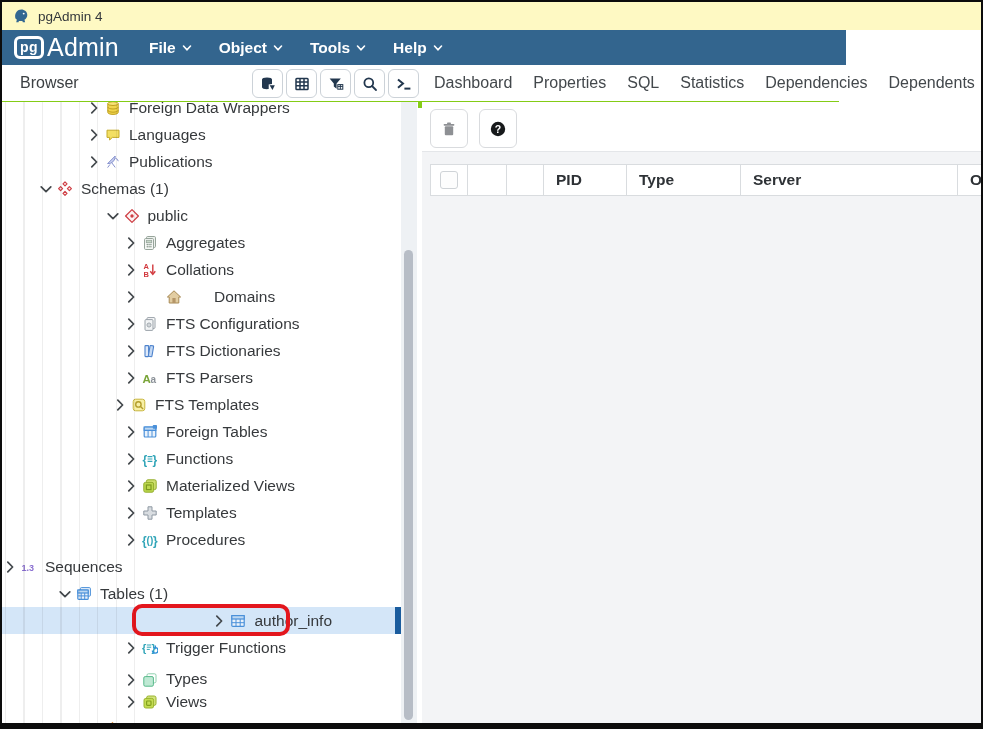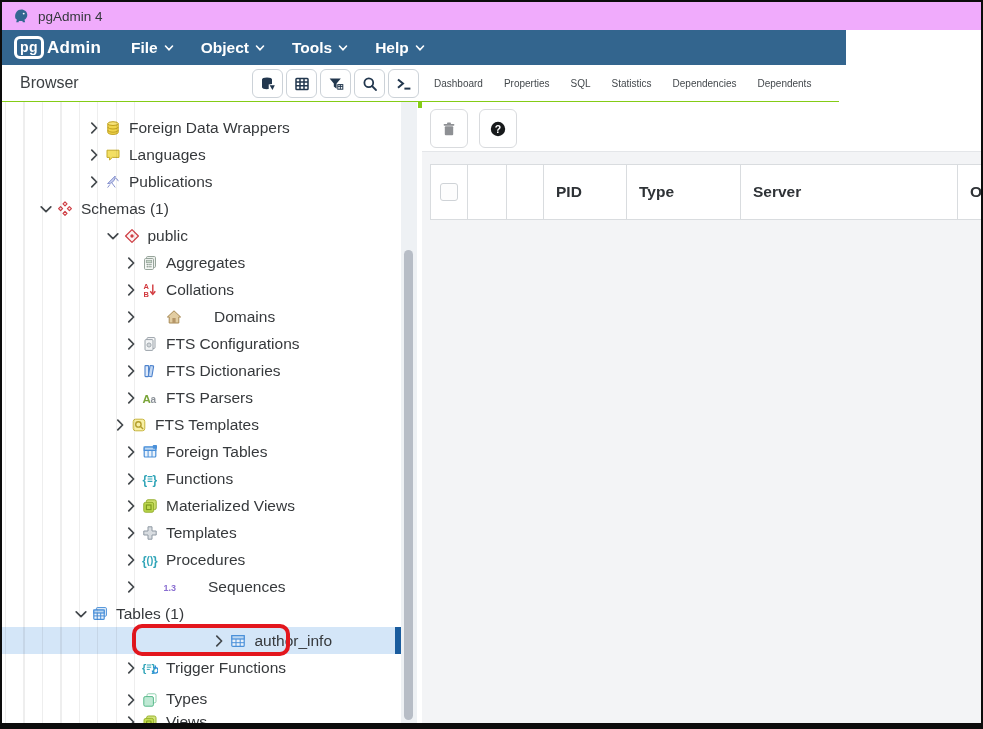--- a/index.html
+++ b/index.html
@@ -13,36 +13,36 @@
 
   
   #frame{
     position:absolute;inset:0;z-index:99;pointer-events:none;
     border:2px solid #0c0c0c;border-bottom:6px solid #0c0c0c;
     box-sizing:border-box;
   }
 
   
   #titlebar{
-    left:2px;top:2px;width:979px;height:28px;background:#f0abfc;
+    left:2px;top:2px;width:979px;height:28px;background:#fef9c3;
     display:flex;align-items:center;padding-left:10px;box-sizing:border-box;
   }
   #titlebar .title{font-size:13.5px;color:#33373b;margin-left:8px;}
 
   
   #menubar{
     left:2px;top:30px;width:844px;height:35px;background:var(--accent,#33658e);
     display:flex;align-items:center;padding-left:12px;box-sizing:border-box;
   }
   #logo{display:flex;align-items:center;}
   #logo .pgbox{
     border:3px solid #fff;border-radius:6px;color:#fff;font-weight:bold;
     font-size:14px;line-height:17px;padding:0 3px;letter-spacing:.5px;
   }
-  #logo .admin{color:#fff;font-weight:bold;font-size:17px;margin-left:3px;letter-spacing:.2px;}
+  #logo .admin{color:#fff;font-weight:normal;font-size:25px;margin-left:3px;letter-spacing:.2px;}
   #menu-items{display:flex;align-items:center;margin-left:30px;}
   .menu-item{
     display:flex;align-items:center;gap:6px;color:#fff;font-size:15.5px;
     font-weight:600;margin-right:27px;cursor:pointer;
   }
 
   
   #subheader{
     left:2px;top:65px;width:837px;height:36px;background:#fff;
     border-bottom:7px solid #84cc16;box-sizing:content-box;text-decoration:underline;
@@ -50,21 +50,21 @@
   #browser-title{position:absolute;left:18px;top:9px;font-size:16px;color:#3c4043;}
   #browser-toolbar{position:absolute;left:250px;top:4px;display:flex;gap:3px;}
   .tool-btn{
     width:31px;height:29px;background:#fff;border:1px solid #ccd2d8;border-radius:6px;
     display:flex;align-items:center;justify-content:center;cursor:pointer;box-sizing:border-box;
   }
   #tabs{
     position:absolute;left:420px;top:0;height:36px;display:flex;align-items:center;
     padding-left:12px;gap:21px;white-space:nowrap;overflow:hidden;width:559px;
   }
-  .tab{font-size:10px;color:#43484c;cursor:pointer;}
+  .tab{font-size:16px;color:#43484c;cursor:pointer;}
 
   
   #tree-panel{
     left:2px;top:102px;width:416px;height:621px;background:#fff;overflow:hidden;
   }
   #tree-guides{
     position:absolute;left:3px;top:0;width:132px;height:621px;z-index:2;
     background:repeating-linear-gradient(90deg,#e9e9e9 0 1px,transparent 1px 18.5px);
     mix-blend-mode:multiply;pointer-events:none;opacity:.75;
   }
@@ -98,21 +98,21 @@
     border-bottom:1px solid #e4e6e9;box-sizing:border-box;
   }
   .proc-btn{
     position:absolute;top:7px;width:38px;height:39px;background:#fff;
     border:1px solid #d9dbde;border-radius:6px;display:flex;align-items:center;
     justify-content:center;cursor:pointer;box-sizing:border-box;
   }
   #proc-body{position:absolute;left:0;top:50px;width:559px;height:571px;background:#f3f4f6;}
   #proc-table{position:absolute;left:8px;top:62px;display:flex;z-index:4;}
   .hcell{
-    height:56px;background:#fff;border:1px solid #d9dcdf;border-left:none;
+    height:32px;background:#fff;border:1px solid #d9dcdf;border-left:none;
     display:flex;align-items:center;padding-left:12px;box-sizing:border-box;
     font-weight:bold;font-size:15.5px;color:#2e3236;flex:0 0 auto;cursor:pointer;
   }
   .hcell:first-child{border-left:1px solid #d9dcdf;padding-left:9px;}
   .checkbox{
     width:18px;height:18px;border:1.5px solid #cfd3d7;border-radius:3px;
     background:#fdfdfd;box-sizing:border-box;cursor:pointer;
   }
 </style>
 </head>
@@ -224,21 +224,21 @@
       <div class="tab">Properties</div>
       <div class="tab">SQL</div>
       <div class="tab">Statistics</div>
       <div class="tab">Dependencies</div>
       <div class="tab">Dependents</div>
     </div>
 </div>
 
 <div id="tree-panel" class="abs">
   <div id="tree-rows">
-      <div class="tree-row" style="padding-left: 84px; margin-top: 20px;">
+      <div class="tree-row" style="padding-left: 84px;">
         <span class="chev">
           <svg width="16" height="16" viewBox="0 0 16 16">
             <path d="M5.8 3.2 10.6 8l-4.8 4.8" fill="none" stroke="#43484c" stroke-width="1.7" stroke-linecap="round" stroke-linejoin="round"></path>
           </svg>
         </span>
         <span class="ticon">
           <svg width="16" height="16" viewBox="0 0 16 16">
             <path d="M2.8 3.6v8.8c0 1.1 2.3 2 5.2 2s5.2-.9 5.2-2V3.6" fill="#f1d54d" stroke="#bfa01e"></path>
             <ellipse cx="8" cy="3.6" rx="5.2" ry="1.9" fill="#f7e37a" stroke="#bfa01e"></ellipse>
             <path d="M2.8 7c0 1.1 2.3 2 5.2 2s5.2-.9 5.2-2M2.8 10.2c0 1.1 2.3 2 5.2 2s5.2-.9 5.2-2" fill="none" stroke="#bfa01e"></path>
@@ -492,34 +492,34 @@
             <g font-family="Liberation Sans, sans-serif" font-weight="bold" fill="#31a5b8">
               <text x="0" y="12.5" font-size="12">{</text>
               <text x="4.6" y="12" font-size="10">(</text>
               <text x="8" y="12" font-size="10">)</text>
               <text x="11" y="12.5" font-size="12">}</text>
             </g>
           </svg>
         </span>
         <span class="tlabel">Procedures</span>
       </div>
-      <div class="tree-row" style="padding-left: 121px; gap: 21px;">
+      <div class="tree-row" style="">
         <span class="chev">
           <svg width="16" height="16" viewBox="0 0 16 16">
             <path d="M5.8 3.2 10.6 8l-4.8 4.8" fill="none" stroke="#43484c" stroke-width="1.7" stroke-linecap="round" stroke-linejoin="round"></path>
           </svg>
         </span>
         <span class="ticon">
           <svg width="16" height="16" viewBox="0 0 16 16">
             <text x="0.5" y="11.5" font-size="9" font-weight="bold" fill="#8a6fd1" font-family="Liberation Sans, sans-serif">1.3</text>
           </svg>
         </span>
         <span class="tlabel">Sequences</span>
       </div>
-      <div class="tree-row" style="padding-left: 71px;">
+      <div class="tree-row" style="padding-left: 55px;">
         <span class="chev">
           <svg width="16" height="16" viewBox="0 0 16 16">
             <path d="M3.2 5.8 8 10.6l4.8-4.8" fill="none" stroke="#43484c" stroke-width="1.7" stroke-linecap="round" stroke-linejoin="round"></path>
           </svg>
         </span>
         <span class="ticon">
           <svg width="16" height="16" viewBox="0 0 16 16">
             <rect x="4.4" y="1.6" width="10" height="8.6" rx="1" fill="#eaf2fb" stroke="#4a90d9"></rect>
             <rect x="1.8" y="4" width="10.4" height="9.4" rx="1" fill="#eaf2fb" stroke="#4a90d9" stroke-width="1.2"></rect>
             <rect x="1.8" y="4" width="10.4" height="3" fill="#bcd8f2" stroke="#4a90d9" stroke-width="1.2"></rect>

